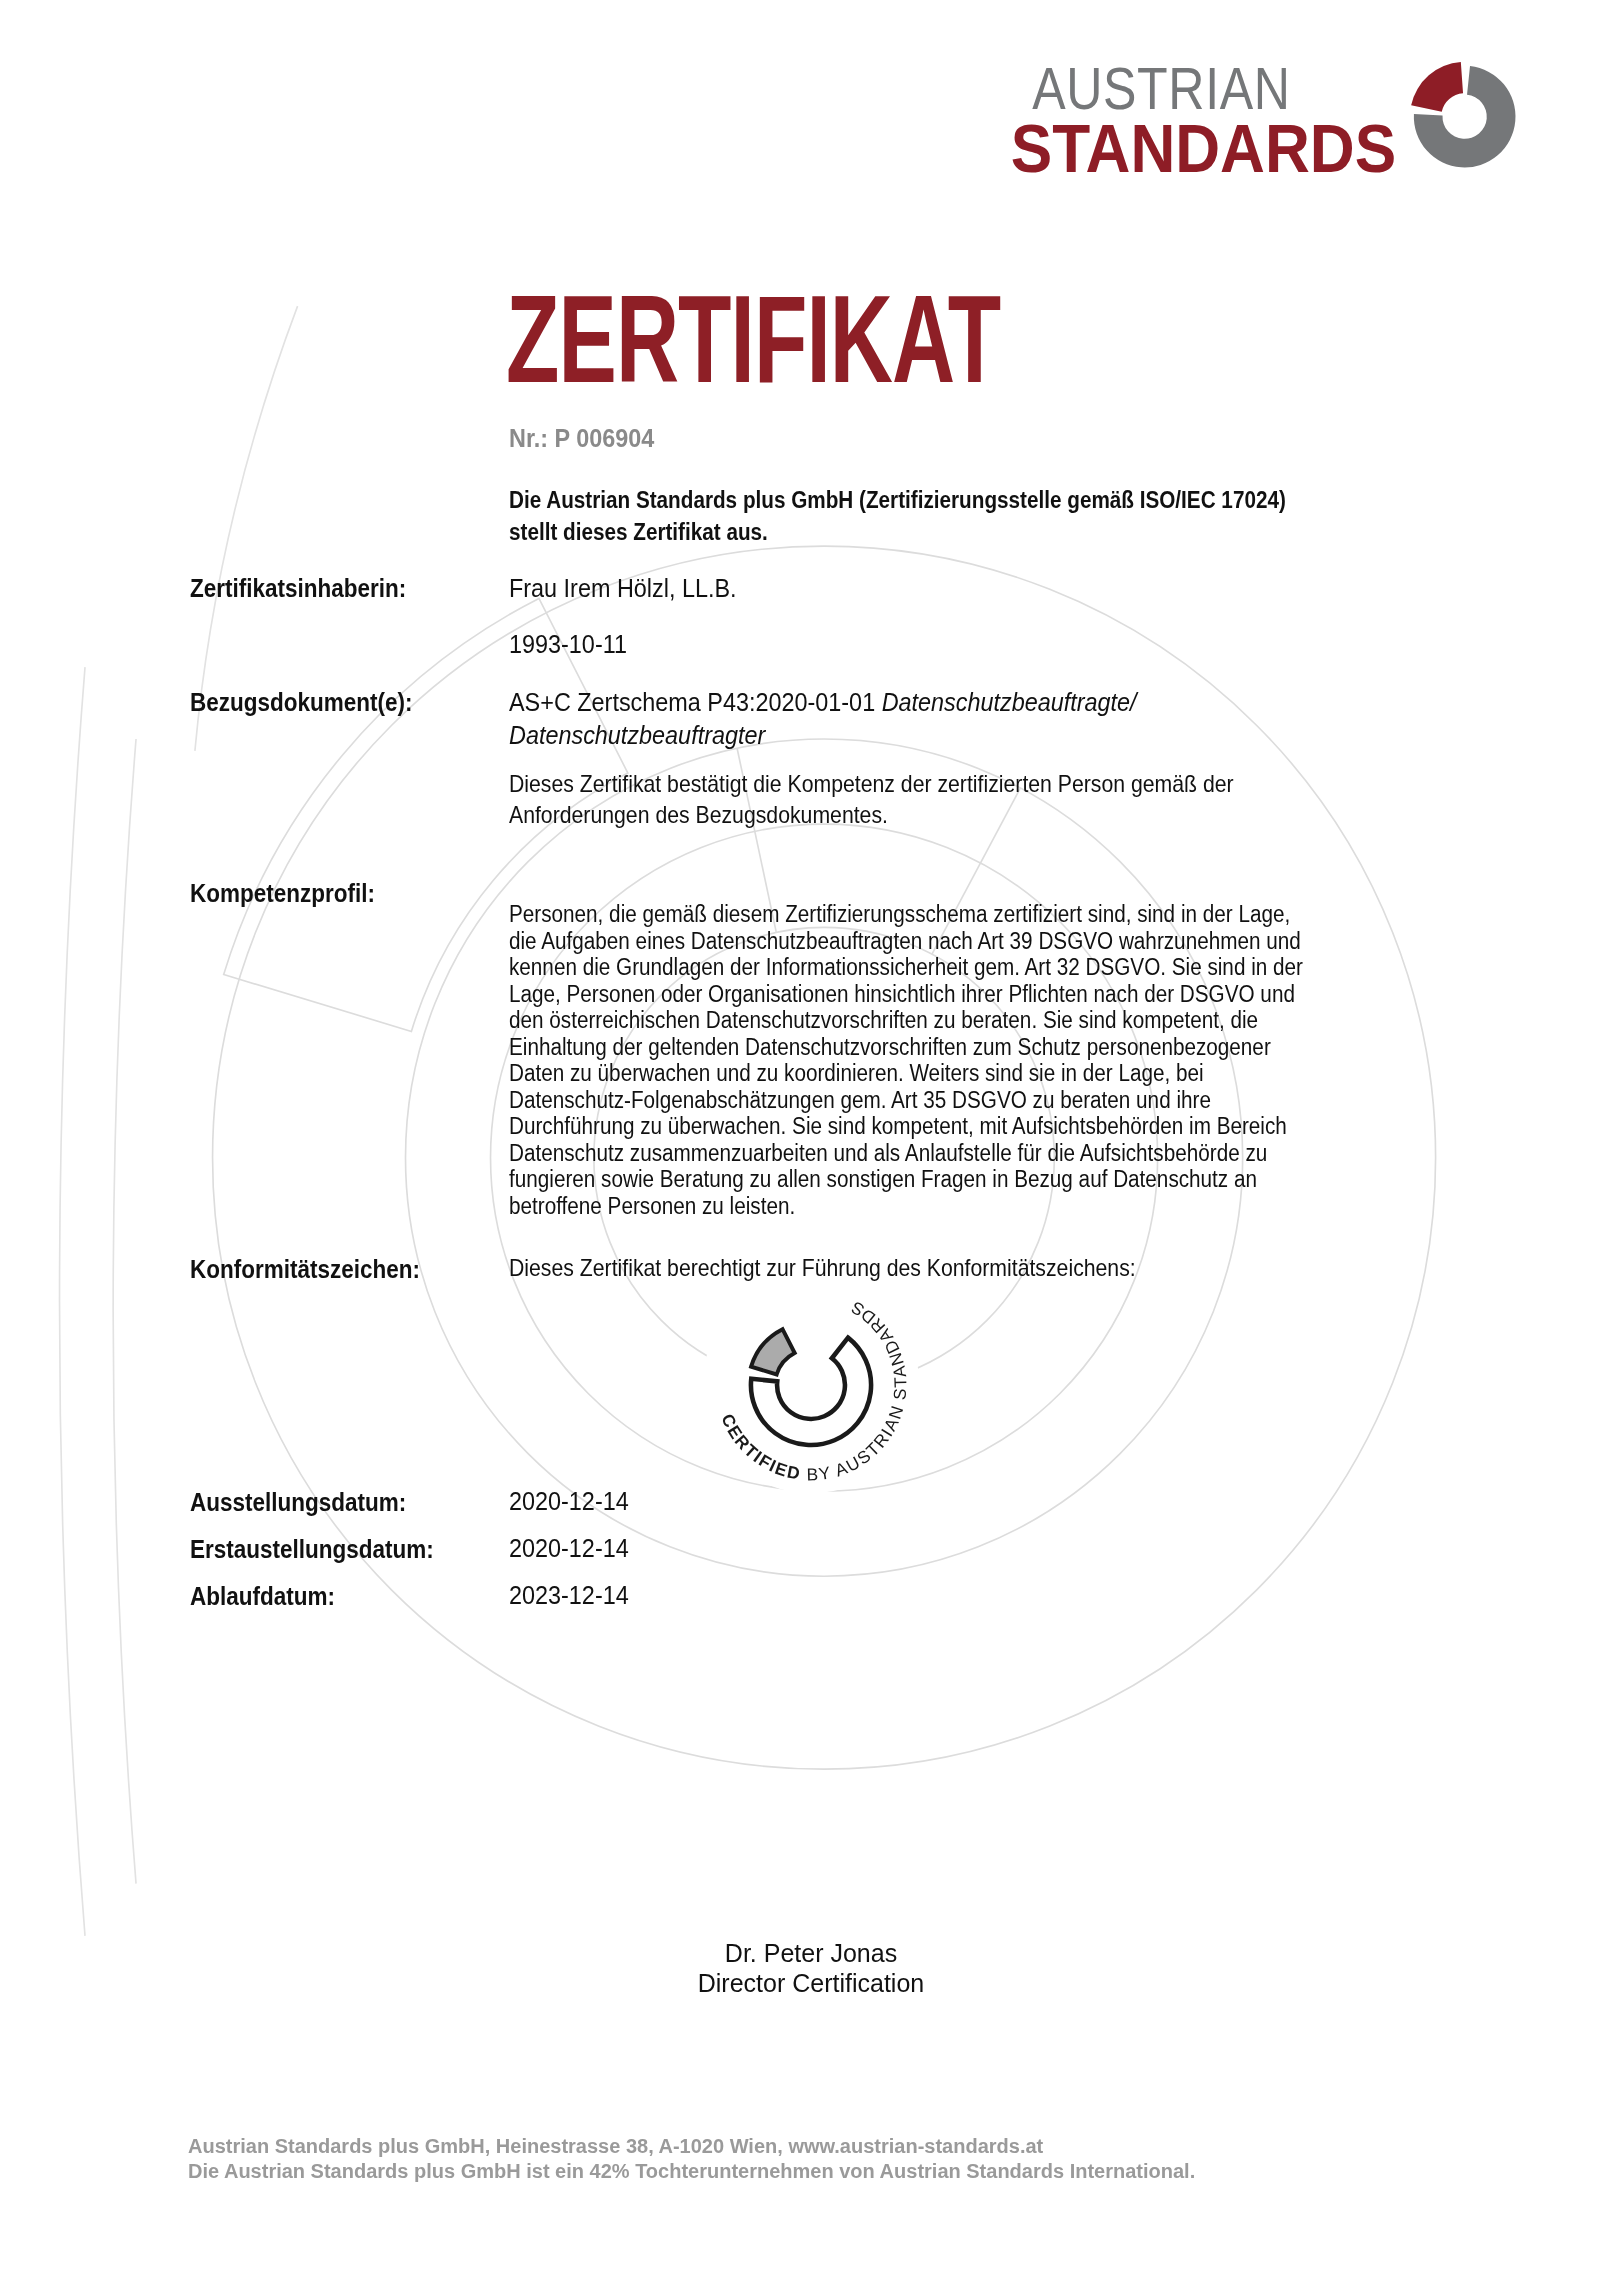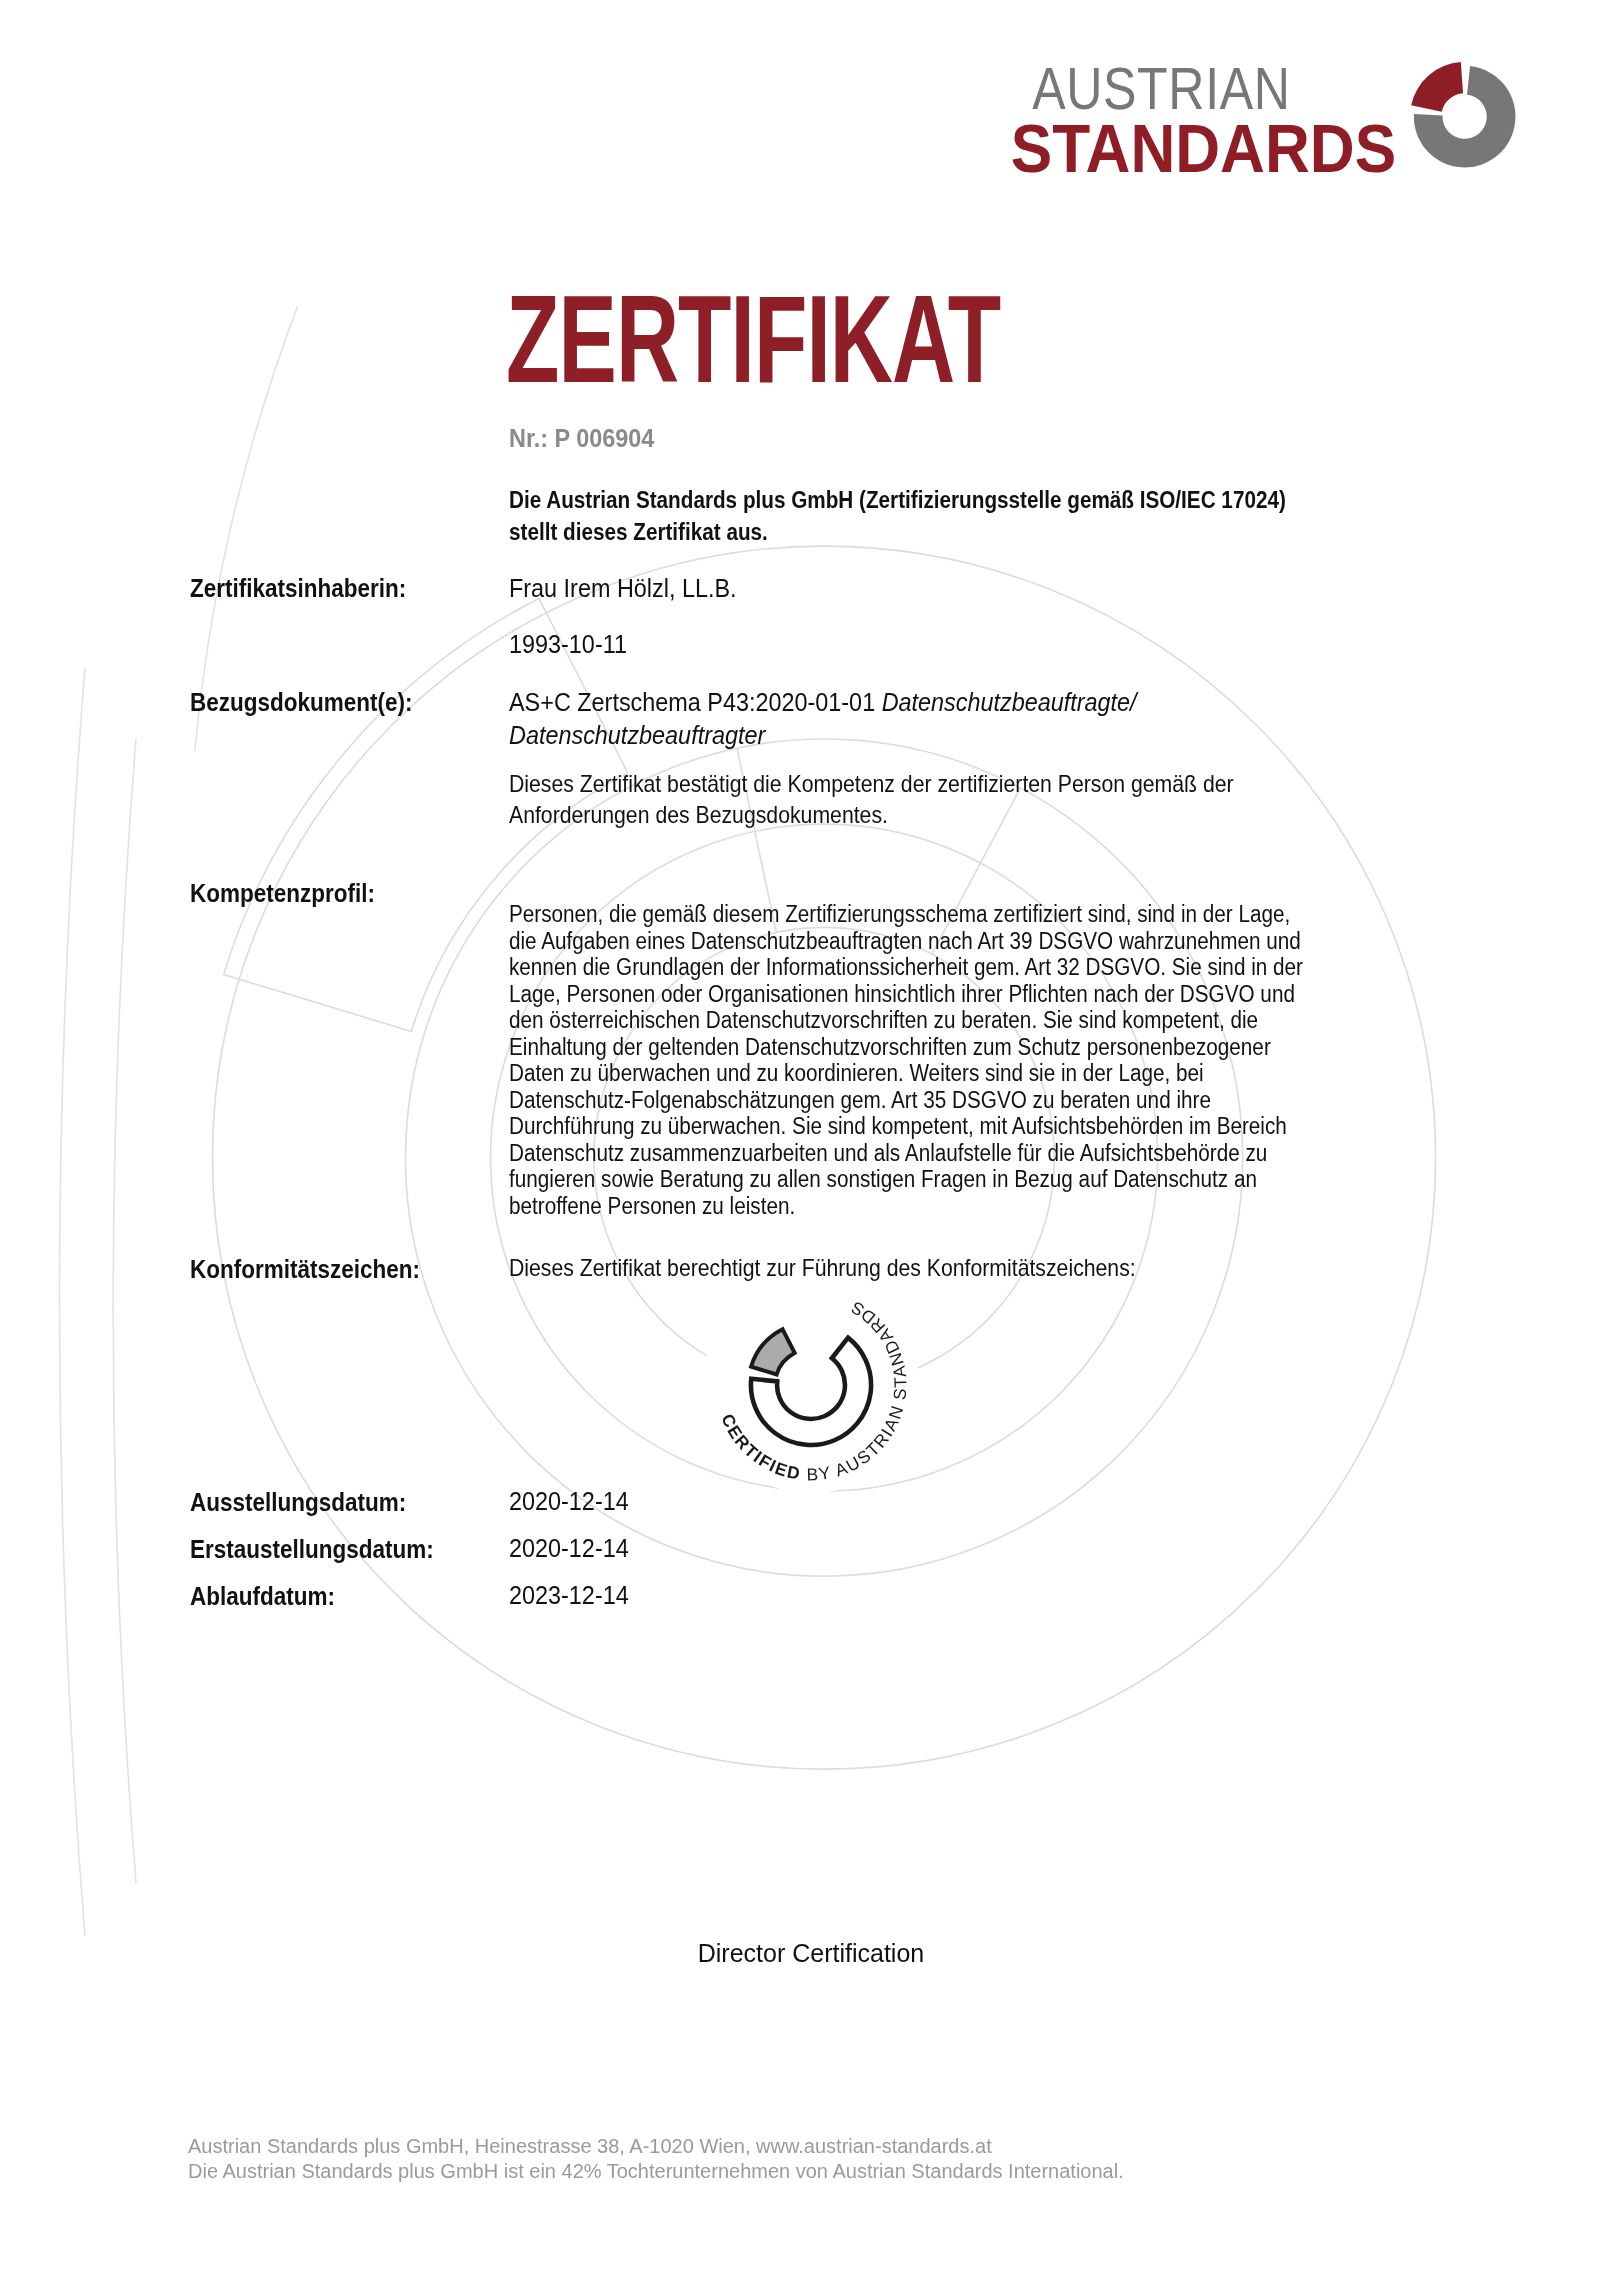--- a/index.html
+++ b/index.html
@@ -20,21 +20,21 @@
                transform:scaleX(0.9);transform-origin:100% 50%;line-height:0.95;}
   #doc-title{position:absolute;left:506px;top:277px;font-size:124px;font-weight:bold;
              color:#8e1f26;letter-spacing:-1.3px;transform:scaleX(0.705);
              transform-origin:0 0;line-height:1;z-index:2;}
   #cert-number{position:absolute;left:509px;top:423px;font-size:26px;font-weight:bold;
                color:#8a8a8a;z-index:2;}
   .issuer-line{font-size:23px;font-weight:bold;line-height:32px;}
   .confirm-line{font-size:23.6px;line-height:31px;}
   .komp-line{font-size:23px;line-height:26.5px;}
   #footer{position:absolute;left:188px;top:2134px;font-size:20px;line-height:25px;
-          color:#9a9a9a;z-index:2;}
+          color:#9a9a9a;z-index:2;font-weight:bold;}
   #signature{position:absolute;left:484px;top:1938px;width:654px;text-align:center;
              font-size:25px;line-height:30px;z-index:2;}
 </style>
 </head>
 <body>
 
 <svg id="watermark" width="1622" height="2295" viewBox="0 0 2480 3509">
   <g fill="none" stroke="#dcdcdc" stroke-width="2.5">
     <circle cx="1260" cy="1770" r="935"></circle>
     <circle cx="1260" cy="1770" r="640"></circle>
@@ -113,20 +113,21 @@
 </svg>
 
 <div class="abs layer label cond" style="left:190px;top:1488px">Ausstellungsdatum:</div>
 <div class="abs layer value cond" style="left:509px;top:1486px">2020-12-14</div>
 <div class="abs layer label cond" style="left:190px;top:1535px">Erstaustellungsdatum:</div>
 <div class="abs layer value cond" style="left:509px;top:1533px">2020-12-14</div>
 <div class="abs layer label cond" style="left:190px;top:1582px">Ablaufdatum:</div>
 <div class="abs layer value cond" style="left:509px;top:1580px">2023-12-14</div>
 
 <div id="signature">
+  <div>Dr. Peter Jonas</div>
   <div>Director Certification</div>
 </div>
 
 <div id="footer">
   <div>Austrian Standards plus GmbH, Heinestrasse 38, A-1020 Wien, www.austrian-standards.at</div>
   <div>Die Austrian Standards plus GmbH ist ein 42% Tochterunternehmen von Austrian Standards International.</div>
 </div>
 
 
 </body></html>

